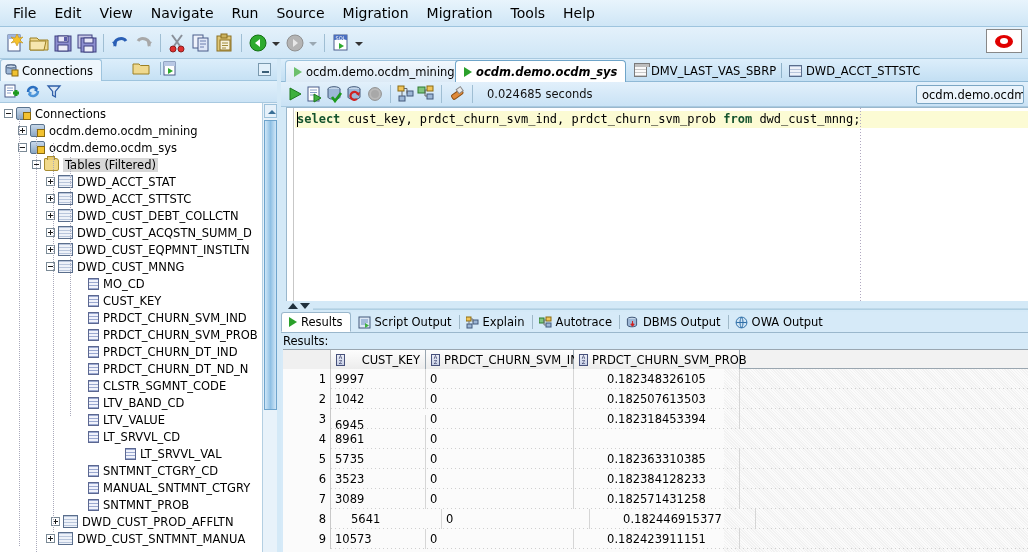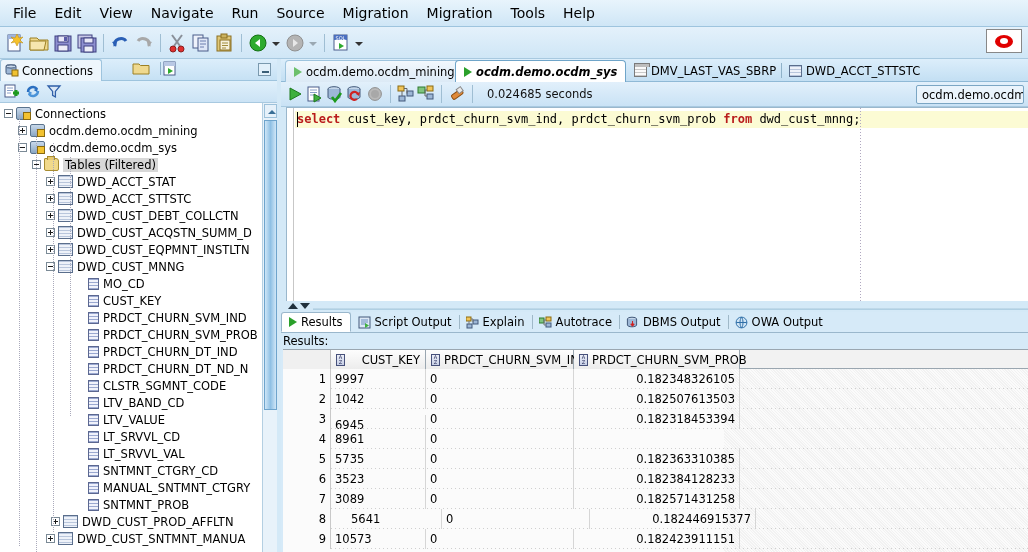--- a/index.html
+++ b/index.html
@@ -252,21 +252,21 @@
   }
   .curline {
     position: absolute; left: 8px; top: 3px; right: 0; height: 17px;
     background: #fcfbd4;
   }
   .code {
     position: absolute; left: 10px; top: 4px;
     font-family: "DejaVu Sans Mono", "Liberation Mono", monospace;
     font-size: 12px; white-space: pre; color: #000; line-height: 15px;
   }
-  .kw { color: #b91c1c; font-weight: bold; }
+  .kw { color: #14532d; font-weight: bold; }
   .caret {
     position: absolute; left: 10px; top: 4px; width: 1px; height: 15px;
     background: #000;
   }
   .margin-guide {
     position: absolute; left: 573px; top: 0; width: 1px; height: 100%;
     background: repeating-linear-gradient(to bottom, #b0a8c0 0 1px, transparent 1px 3px);
   }
   .ed-hscroll {
     position: absolute; left: 5px; top: 288px; width: 742px; height: 13px;
@@ -362,21 +362,21 @@
     font-size: 11.5px; align-items: center;
   }
   .grow .rnum {
     width: 48px; text-align: right; padding-right: 4px;
     border-right: 1px solid #c9c9c9; height: 20px; line-height: 20px;
   }
   .grow .cell {
     height: 20px; line-height: 20px; padding: 0 4px;
     border-right: 1px solid #d6d6d6; overflow: hidden; white-space: nowrap;
   }
-  .grow .cell.num { text-align: right; }
+  .grow .cell.num { text-align: center; }
   .rowsep {
     position: absolute; left: 48px; width: 697px; height: 1px;
     background: repeating-linear-gradient(to right, #cfcfcf 0 1px, transparent 1px 4px);
   }
   .grid-filler {
     position: absolute; left: 441px; top: 19px; width: 304px; height: 184px;
     background:
       repeating-linear-gradient(45deg, #f2f2f2 0 1px, #fbfbfb 1px 2px);
   }
 
@@ -644,21 +644,21 @@
           <div class="trow" style="padding-left: 76px;">
             <span class="twist-spacer"></span>
             <span class="ico-col"></span>
             <span>LTV_VALUE</span>
           </div>
           <div class="trow" style="padding-left: 76px;">
             <span class="twist-spacer"></span>
             <span class="ico-col"></span>
             <span>LT_SRVVL_CD</span>
           </div>
-          <div class="trow" style="padding-left: 76px;">
+          <div class="trow" style="padding-left: 113px;">
             <span class="twist-spacer"></span>
             <span class="ico-col"></span>
             <span>LT_SRVVL_VAL</span>
           </div>
           <div class="trow" style="padding-left: 76px;">
             <span class="twist-spacer"></span>
             <span class="ico-col"></span>
             <span>SNTMNT_CTGRY_CD</span>
           </div>
           <div class="trow" style="padding-left: 76px;">

